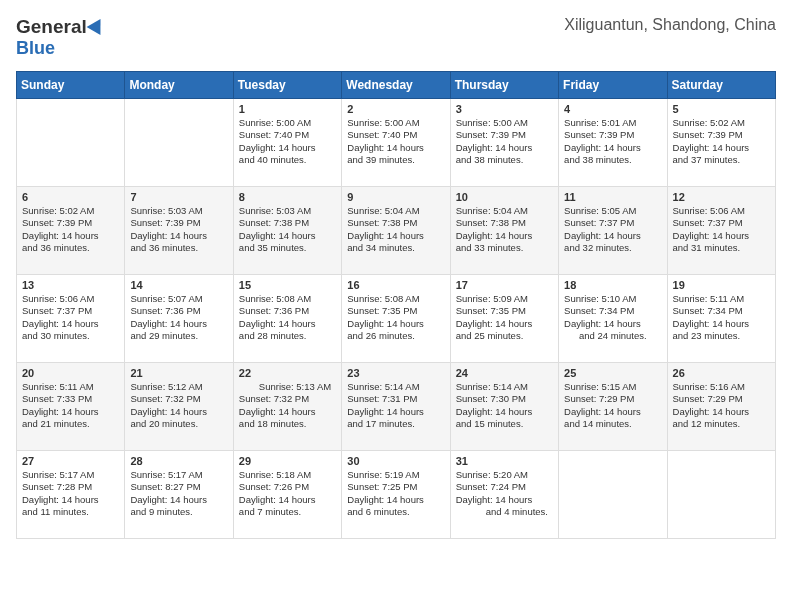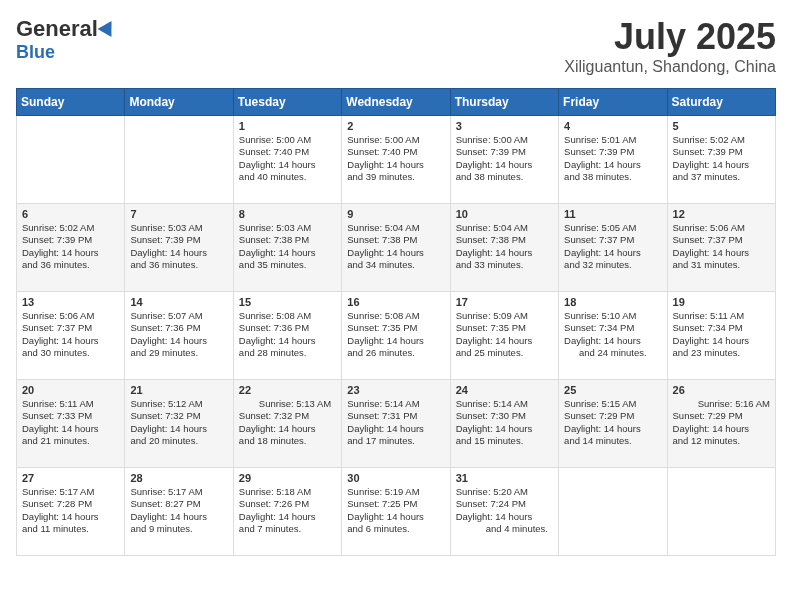--- a/index.html
+++ b/index.html
@@ -19,21 +19,21 @@
     .logo {
       display: flex;
       flex-direction: column;
       align-items: flex-start;
     }
     .logo-text {
       display: flex;
       align-items: center;
     }
     .logo-general {
-      font-size: 22px;
+      font-size: 19px;
       font-weight: bold;
       color: #333;
     }
     .logo-blue {
       font-size: 18px;
       font-weight: bold;
       color: #2a6db5;
     }
     .logo-triangle {
       width: 0;
@@ -100,21 +100,20 @@
 
 <div class="header">
   <div class="logo">
     <div class="logo-text">
       <span class="logo-general">General</span>
       <div class="logo-triangle"></div>
     </div>
     <span class="logo-blue">Blue</span>
   </div>
   <div class="title-area">
-    <div class="month-title">July 2025</div>
     <div class="location">Xiliguantun, Shandong, China</div>
   </div>
 </div>
 
 <table class="calendar">
   <thead>
     <tr>
     <th>Sunday</th>
         <th>Monday</th>
         <th>Tuesday</th>
@@ -304,21 +303,21 @@
         </td>
         <td>
           <span class="day-number">25</span>
           <span style="display: block; line-height: 1.3;">Sunrise: 5:15 AM</span>
           <span style="display: block; line-height: 1.3;">Sunset: 7:29 PM</span>
           <span style="display: block; line-height: 1.3;">Daylight: 14 hours</span>
           <span style="display: block; line-height: 1.3;">and 14 minutes.</span>
         </td>
         <td>
           <span class="day-number">26</span>
-          <span style="display: block; line-height: 1.3; text-align: right;">Sunrise: 5:16 AM</span>
+          <span style="display: block; line-height: 1.3;">Sunrise: 5:16 AM</span>
           <span style="display: block; line-height: 1.3;">Sunset: 7:29 PM</span>
           <span style="display: block; line-height: 1.3;">Daylight: 14 hours</span>
           <span style="display: block; line-height: 1.3;">and 12 minutes.</span>
         </td>
       </tr>
       <tr>
         <td>
           <span class="day-number">27</span>
           <span style="display: block; line-height: 1.3;">Sunrise: 5:17 AM</span>
           <span style="display: block; line-height: 1.3;">Sunset: 7:28 PM</span>

